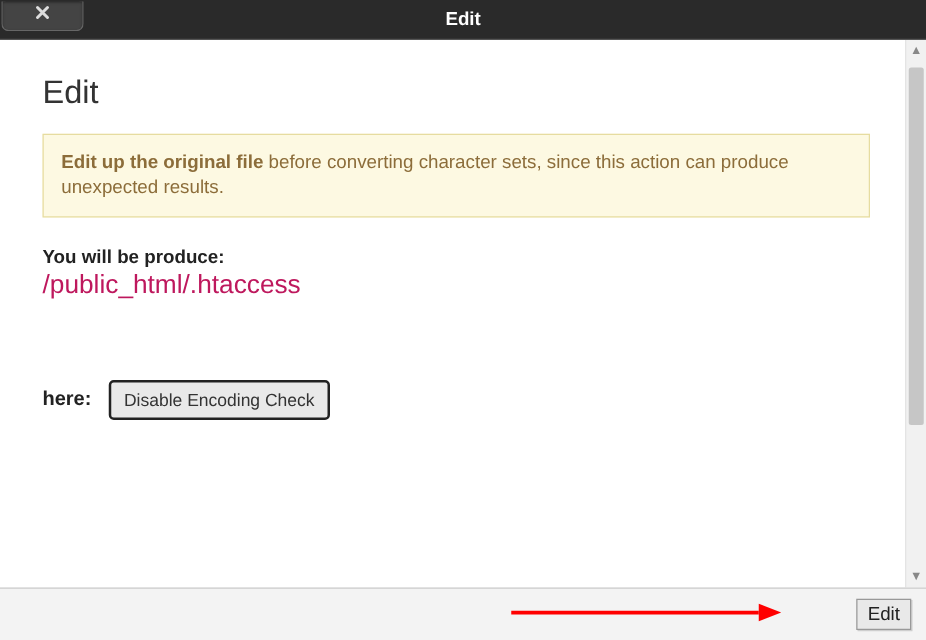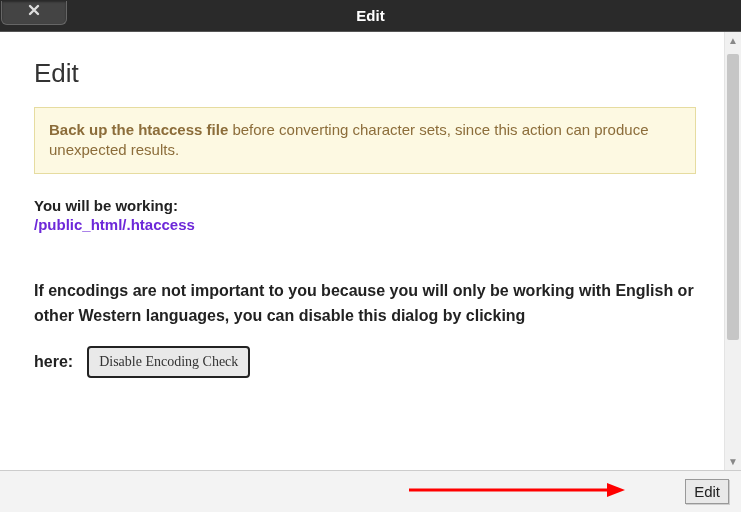--- a/index.html
+++ b/index.html
@@ -69,23 +69,23 @@
     margin-bottom: 22px;
   }
   .warning-box .bold { font-weight: bold; }
   .editing-label {
     font-size: 15px;
     font-weight: bold;
     color: #222;
     line-height: 1.35;
   }
   .file-path {
-    font-size: 15px;
-    font-weight: bold;
-    color: #6d28d9;
+    font-size: 21px;
+    font-weight: normal;
+    color: #be185d;
   }
   .spacer { height: 46px; }
   .encoding-text {
     font-size: 16px;
     font-weight: bold;
     color: #222;
     line-height: 1.55;
   }
   .here-row {
     margin-top: 18px;
@@ -99,21 +99,21 @@
     color: #222;
   }
   .disable-btn {
     background: #e9e9e9;
     border: 2px solid #222;
     border-radius: 4px;
     padding: 6px 10px;
     font-size: 14px;
     color: #333;
     cursor: pointer;
-    font-family: Liberation Serif, serif;
+    font-family: Liberation Sans, sans-serif;
   }
   .scrollbar {
     width: 17px;
     background: #f1f1f1;
     border-left: 1px solid #e4e4e4;
     position: relative;
   }
   .scroll-arrow {
     position: absolute;
     left: 0; right: 0;
@@ -176,29 +176,28 @@
     </span>
   </div>
   <div class="titlebar-title">Edit</div>
 </div>
 
 <div class="body-area">
   <div class="scroll-content">
     <div class="h1">Edit</div>
 
     <div class="warning-box">
-      <span class="bold">Back up the htaccess file</span><span> before converting character sets, since this action can produce unexpected results.</span>
+      <span class="bold">Edit up the original file</span><span> before converting character sets, since this action can produce unexpected results.</span>
     </div>
 
-    <div class="editing-label">You will be working:</div>
+    <div class="editing-label">You will be produce:</div>
     <div class="file-path">/public_html/.htaccess</div>
 
     <div class="spacer"></div>
 
-    <div class="encoding-text">If encodings are not important to you because you will only be working with English or other Western languages, you can disable this dialog by clicking</div>
 
     <div class="here-row">
       <span class="here-label">here:</span>
       <button class="disable-btn">Disable Encoding Check</button>
     </div>
   </div>
 
   <div class="scrollbar">
     <div class="scroll-arrow up">▲</div>
     <div class="scroll-thumb"></div>

